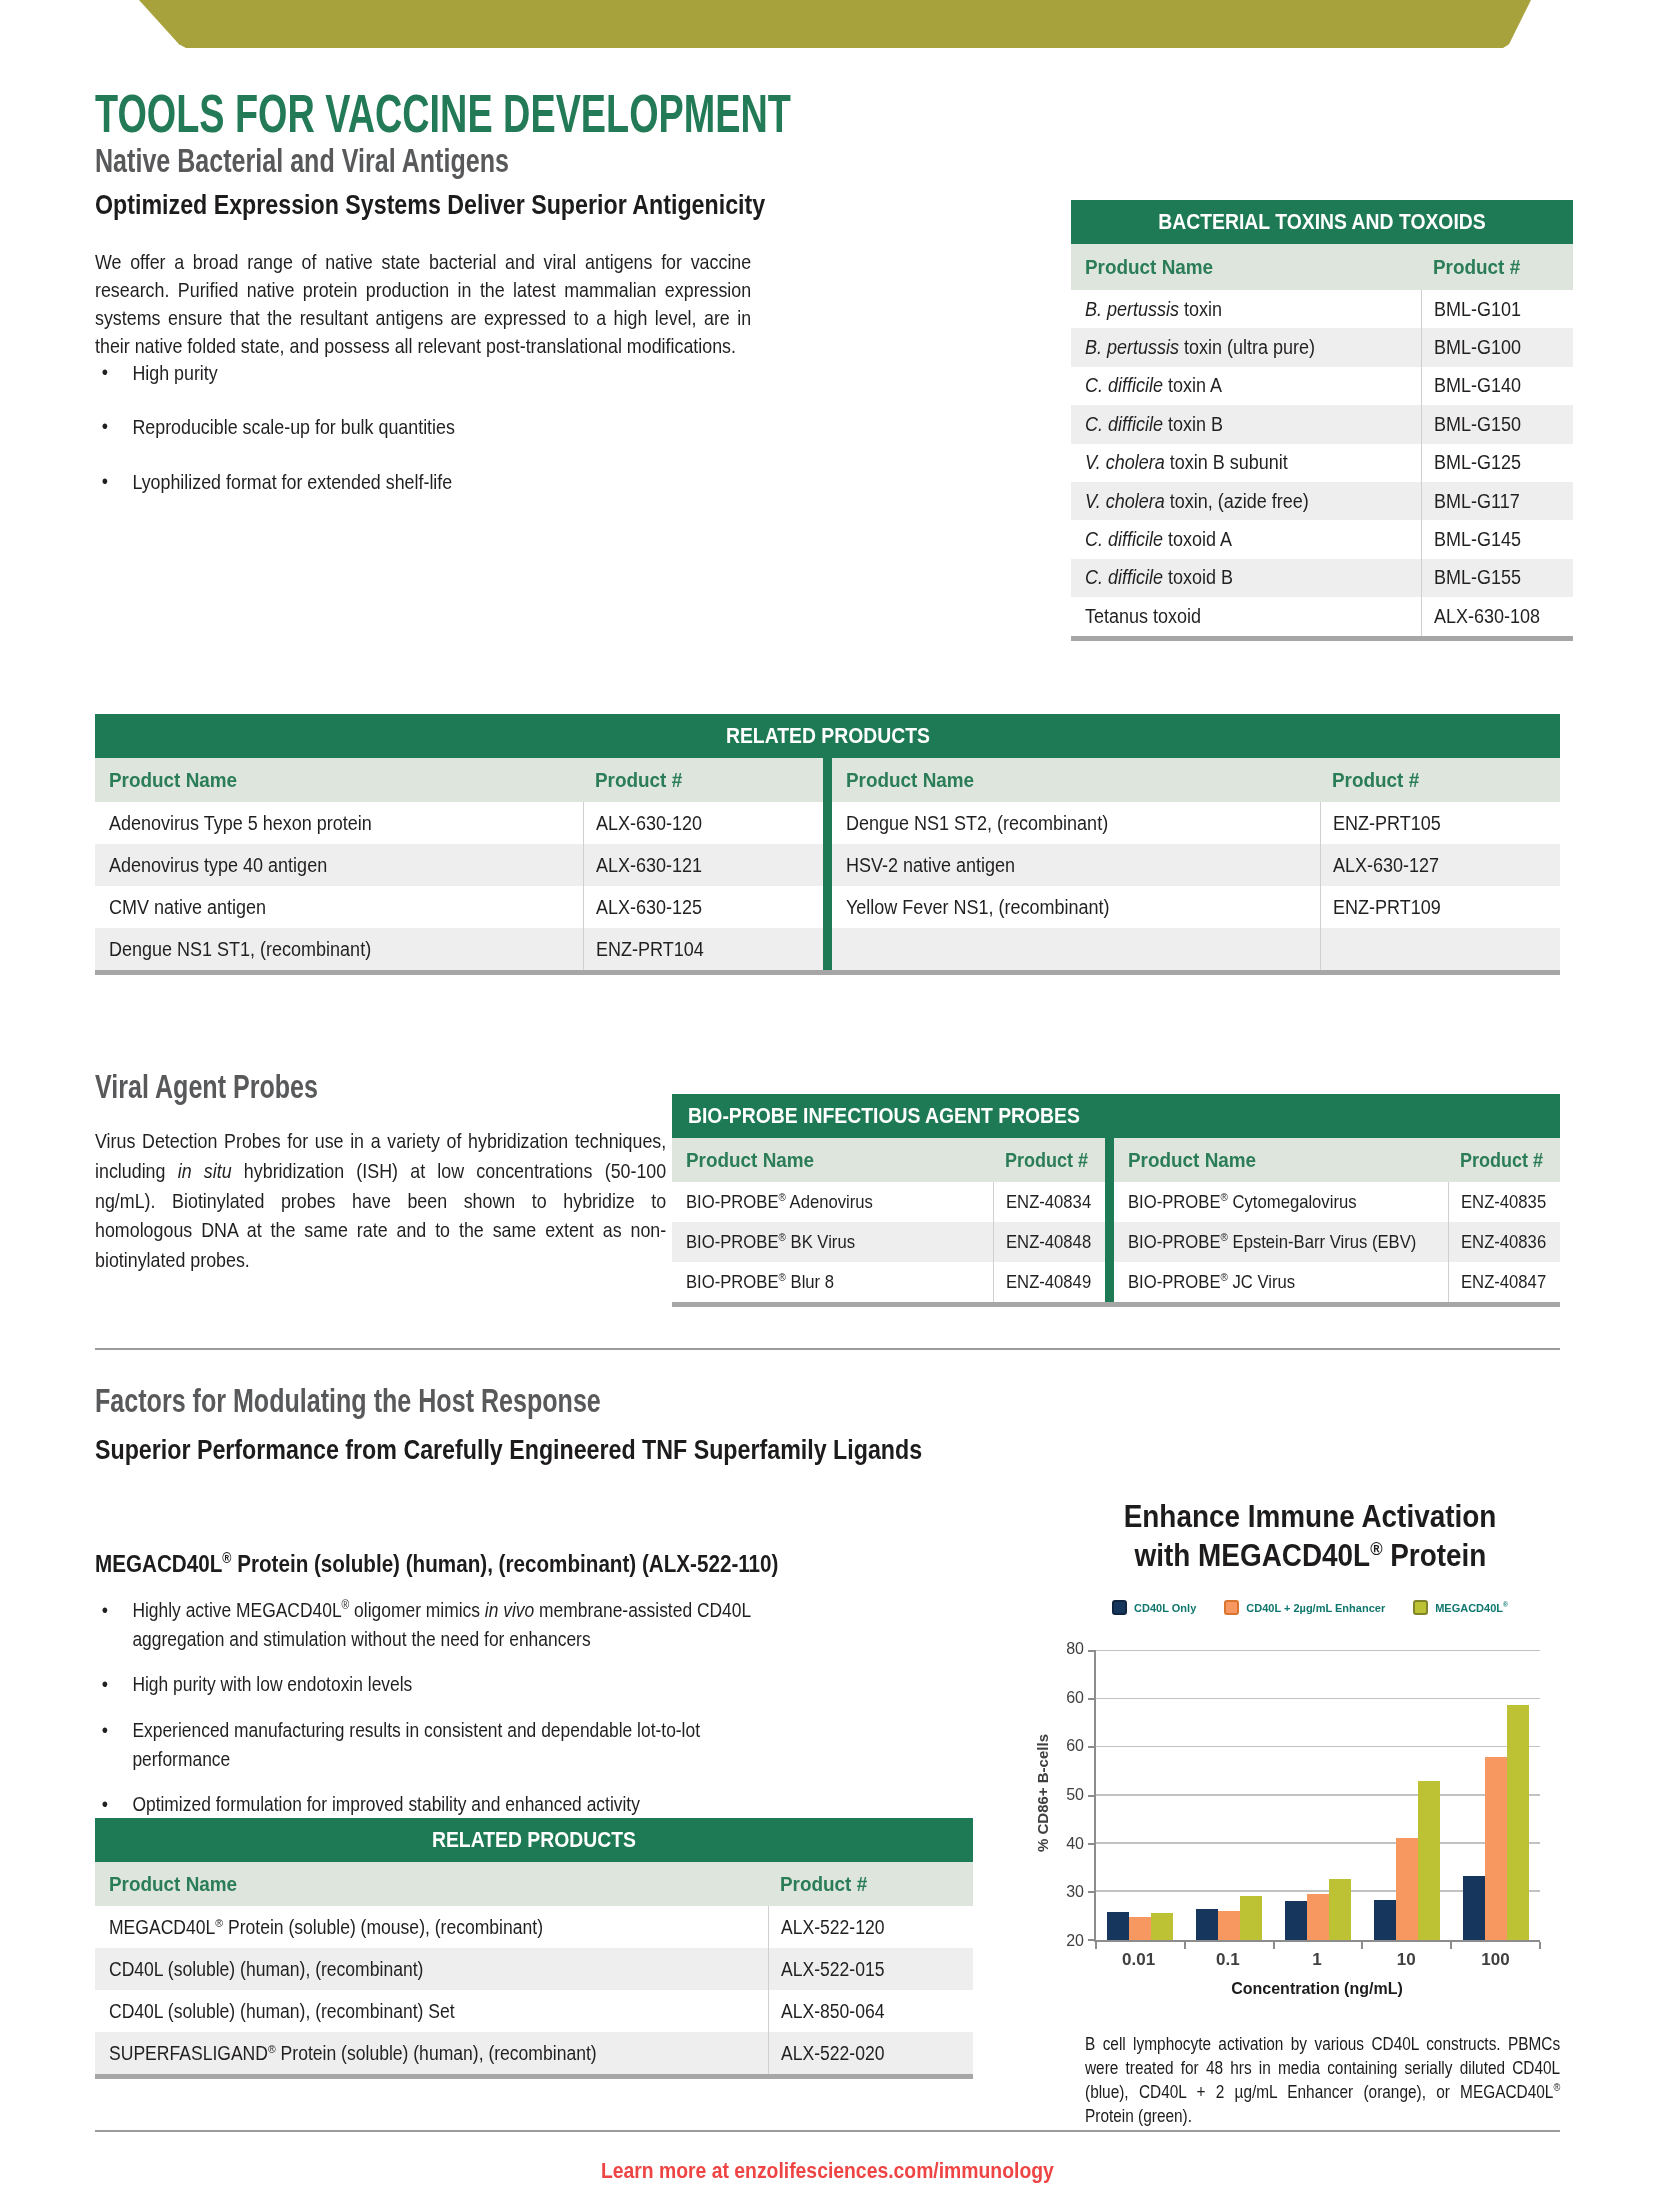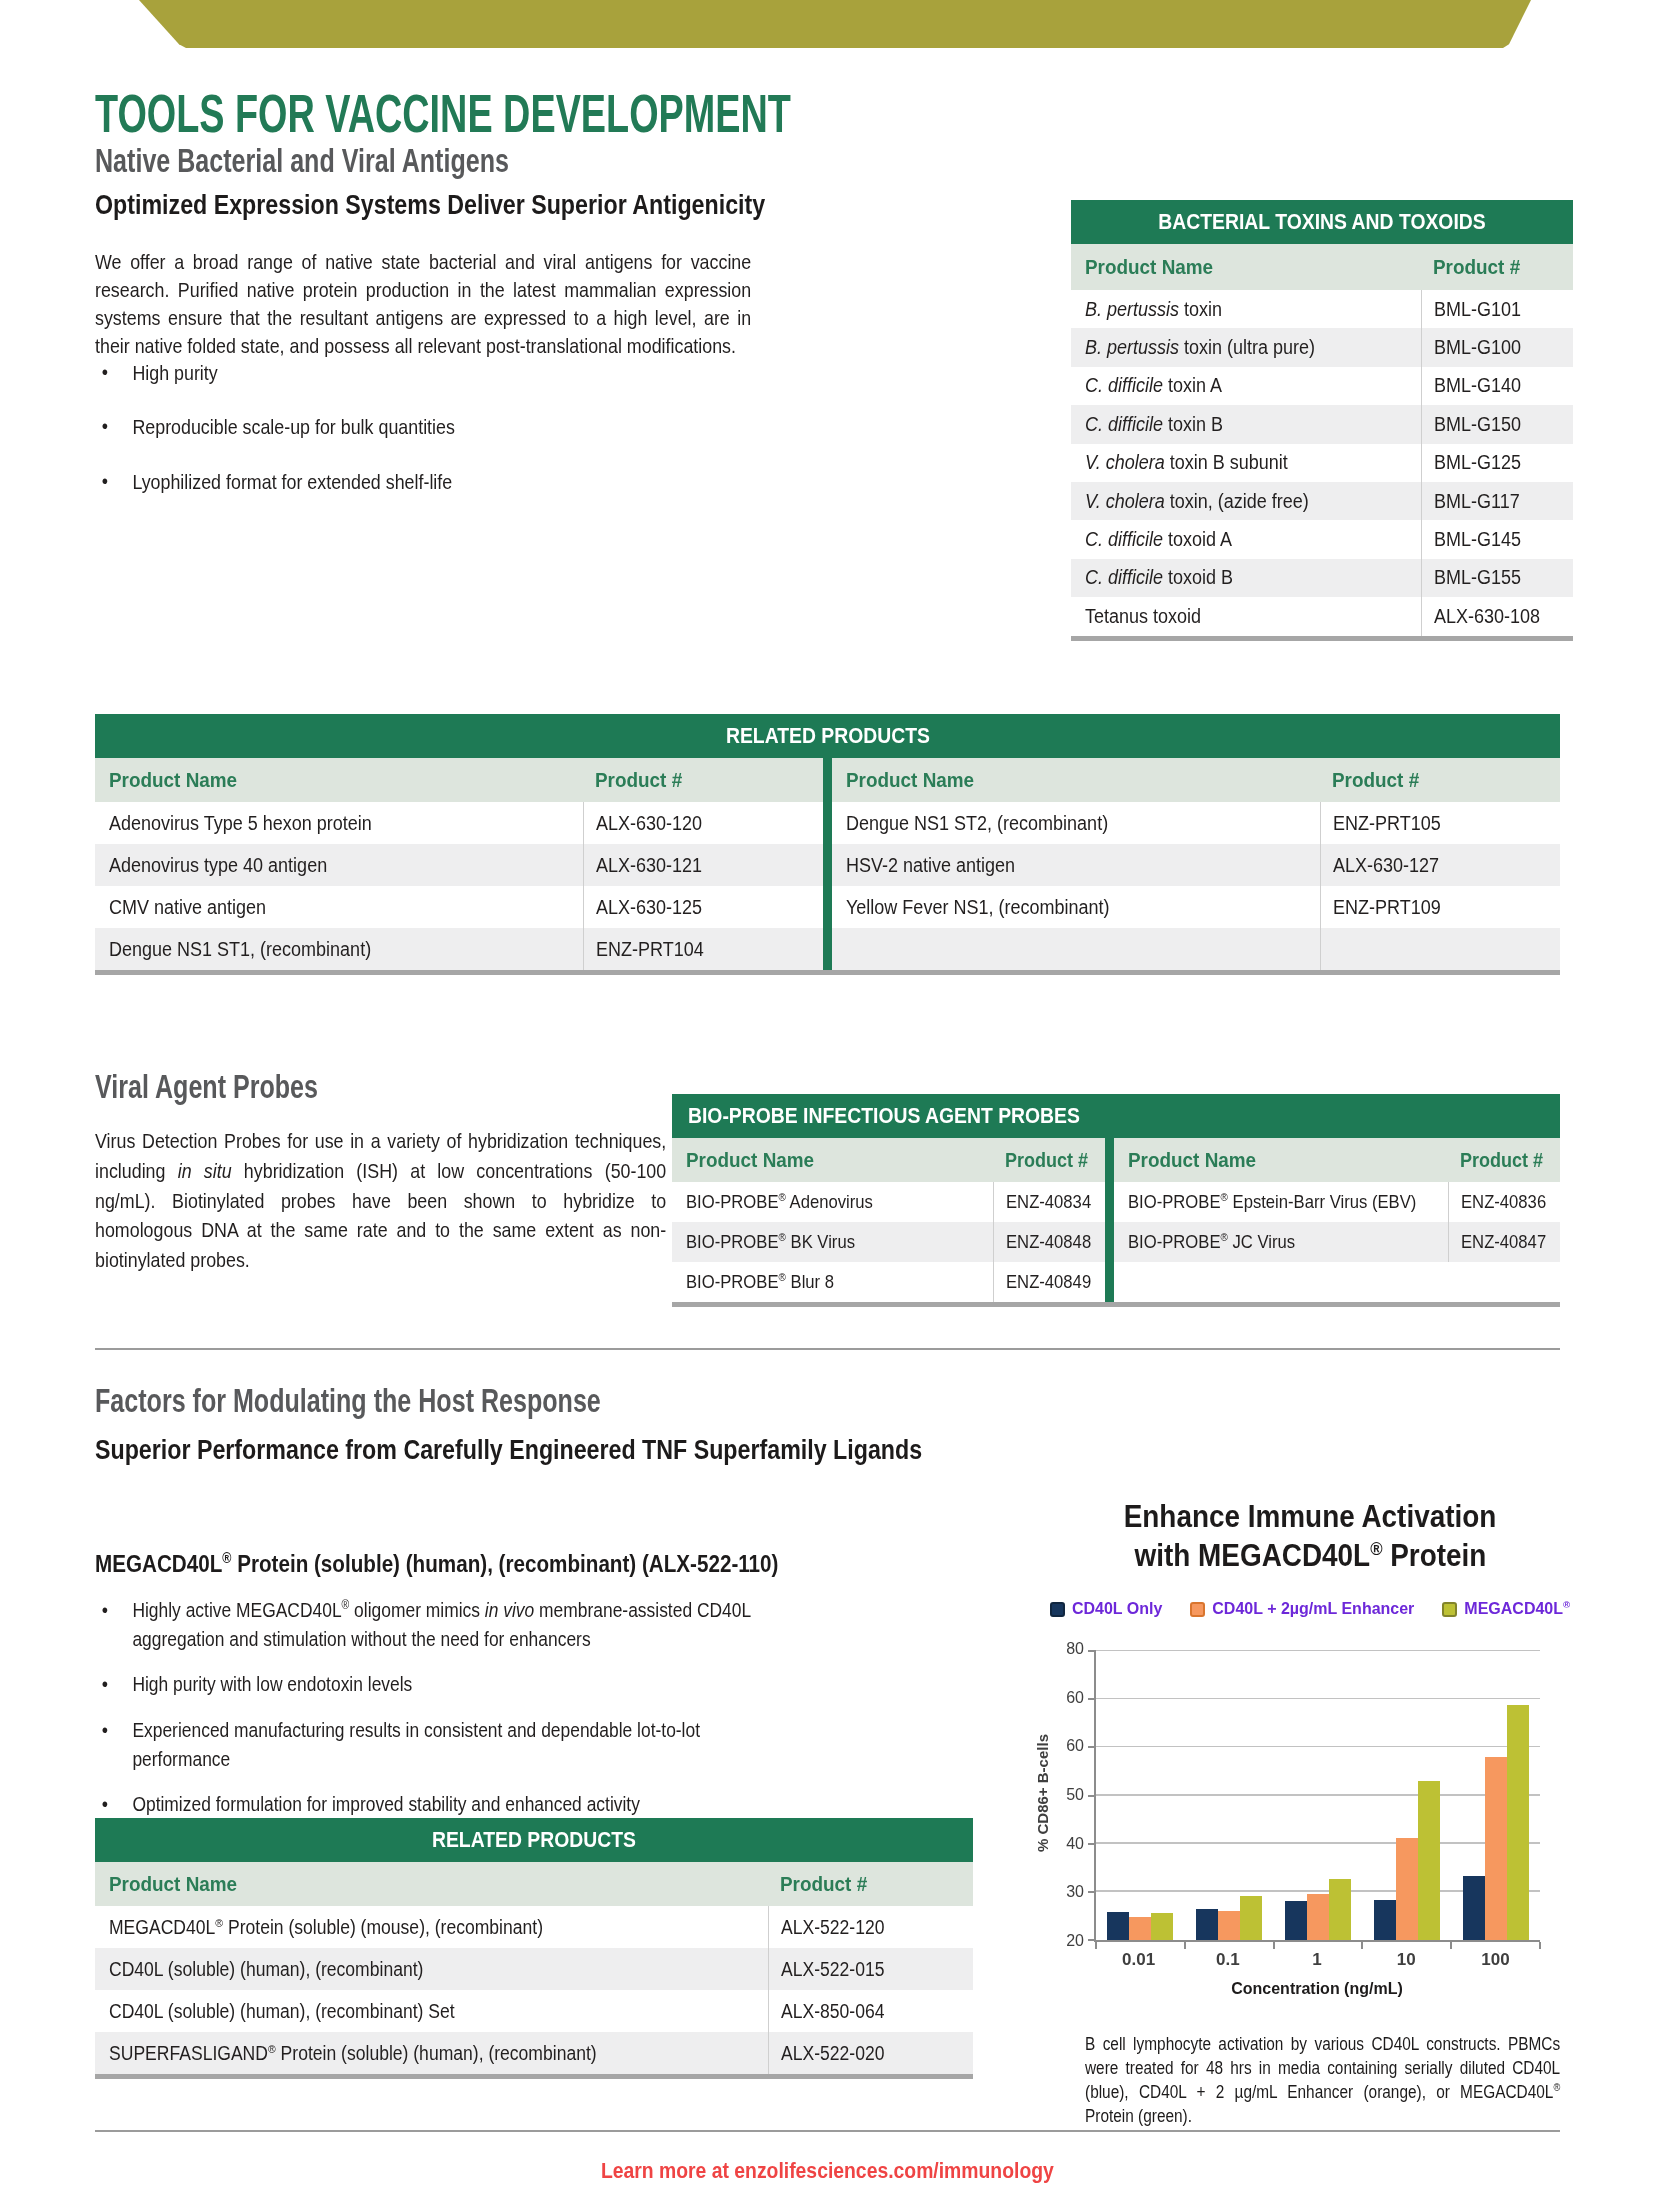--- a/index.html
+++ b/index.html
@@ -74,21 +74,21 @@
   .footer { position:absolute; left:95px; top:2158px; width:1465px; text-align:center;
             font-size:22px; font-weight:bold; color:#ef4444; }
   .footer .cx { display:inline-block; transform:scaleX(.88); transform-origin:center; }
 
   
   .ctitle { position:absolute; left:1060px; top:1498px; width:500px; text-align:center;
             font-size:31px; font-weight:bold; color:#1d1b1b; line-height:1.25; }
   .ctitle .cx { display:inline-block; transform:scaleX(.9); transform-origin:center; white-space:nowrap; }
   .legend { position:absolute; left:1050px; top:1600px; width:520px; display:flex; justify-content:center;
             gap:28px; align-items:center; }
-  .litem { display:flex; align-items:center; gap:7px; font-size:16px; font-weight:bold; color:#6d28d9; white-space:nowrap; }
+  .litem { display:flex; align-items:center; gap:7px; font-size:11px; font-weight:bold; color:#0f766e; white-space:nowrap; }
   .swatch { width:15px; height:15px; border-radius:3px; flex:0 0 auto; }
   .plot { position:absolute; left:1094px; top:1650px; width:446px; height:292px;
           border-left:2px solid #8c8c8c; border-bottom:2px solid #8c8c8c; border-top:1.5px solid #c2c2c2; }
   .grid { position:absolute; left:0; width:100%; height:1.5px; background:#c2c2c2; }
   .ytickmark { position:absolute; left:-8px; width:8px; height:2px; background:#8c8c8c; }
   .xtickmark { position:absolute; bottom:-9px; width:2px; height:7px; background:#8c8c8c; }
   .groups { position:absolute; left:0; bottom:0; width:100%; height:100%; display:flex; }
   .group { flex:1; display:flex; align-items:flex-end; justify-content:center; }
   .bar { width:22px; }
   .ylab { position:absolute; width:50px; text-align:right; font-size:16px; color:#3f3f3f; }
@@ -303,20 +303,26 @@
       </div>
       <div class="vdiv"></div>
       <div class="half">
         <div class="tcols">
           <div class="tname"><span class="cx">Product Name</span></div>
           <div class="tnum">
               <span class="cx">Product #</span>
             </div>
         </div>
         <div id="bio-right-rows">
+            <div class="trow">
+              <div class="tname"><span class="cx">BIO-PROBE<sup>®</sup> Cytomegalovirus</span></div>
+              <div class="tnum">
+                <span class="cx">ENZ-40835</span>
+              </div>
+            </div>
             <div class="trow">
               <div class="tname"><span class="cx">BIO-PROBE<sup>®</sup> Epstein-Barr Virus (EBV)</span></div>
               <div class="tnum">
                 <span class="cx">ENZ-40836</span>
               </div>
             </div>
             <div class="trow">
               <div class="tname"><span class="cx">BIO-PROBE<sup>®</sup> JC Virus</span></div>
               <div class="tnum">
                 <span class="cx">ENZ-40847</span>

